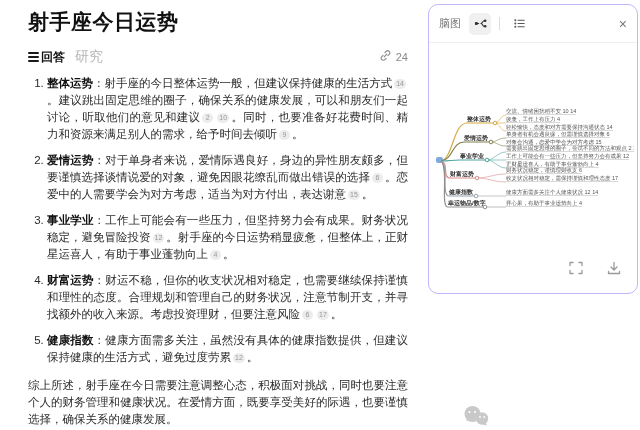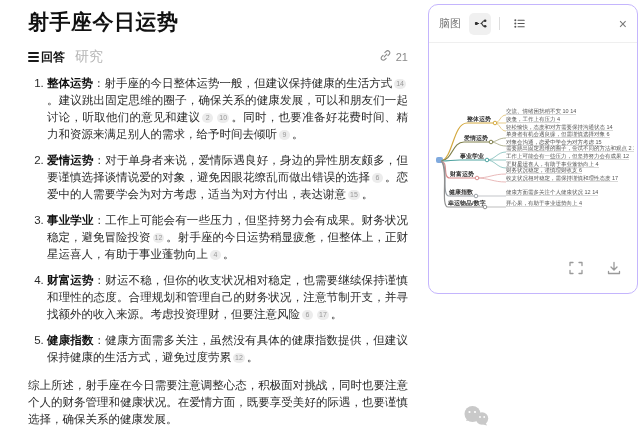--- a/index.html
+++ b/index.html
@@ -70,21 +70,21 @@
           </span>
         <span class="tab-answer">回答</span>
       </div>
       <span class="tab-research">研究</span>
       <div class="tab-right">
         <span>
           <svg width="13" height="13" viewBox="0 0 14 14">
               <path d="M5.6 8.4 L8.4 5.6 M4.4 6.8 L3 8.2 a2.3 2.3 0 0 0 3.3 3.3 l1.4-1.4 M9.6 7.2 L11 5.8 a2.3 2.3 0 0 0 -3.3-3.3 L6.3 3.9" stroke="#8a8a8a" fill="none" stroke-width="1.2" stroke-linecap="round"></path>
             </svg>
         </span>
-        <span class="link-count">21</span>
+        <span class="link-count">24</span>
       </div>
     </div>
 
 
     <ol class="fortune">
       <li>
         <span class="li-label">整体运势</span><span><span>：射手座的今日整体运势一般，但建议保持健康的生活方式</span><span class="cite">14</span><span>。建议跳出固定思维的圈子，确保关系的健康发展，可以和朋友们一起讨论，听取他们的意见和建议</span><span class="cite">2</span><span class="cite">10</span><span>。同时，也要准备好花费时间、精力和资源来满足别人的需求，给予时间去倾听</span><span class="cite">9</span><span>。</span></span>
       </li>
       <li>
         <span class="li-label">爱情运势</span><span><span>：对于单身者来说，爱情际遇良好，身边的异性朋友颇多，但要谨慎选择谈情说爱的对象，避免因眼花缭乱而做出错误的选择</span><span class="cite">6</span><span>。恋爱中的人需要学会为对方考虑，适当为对方付出，表达谢意</span><span class="cite">15</span><span>。</span></span>

